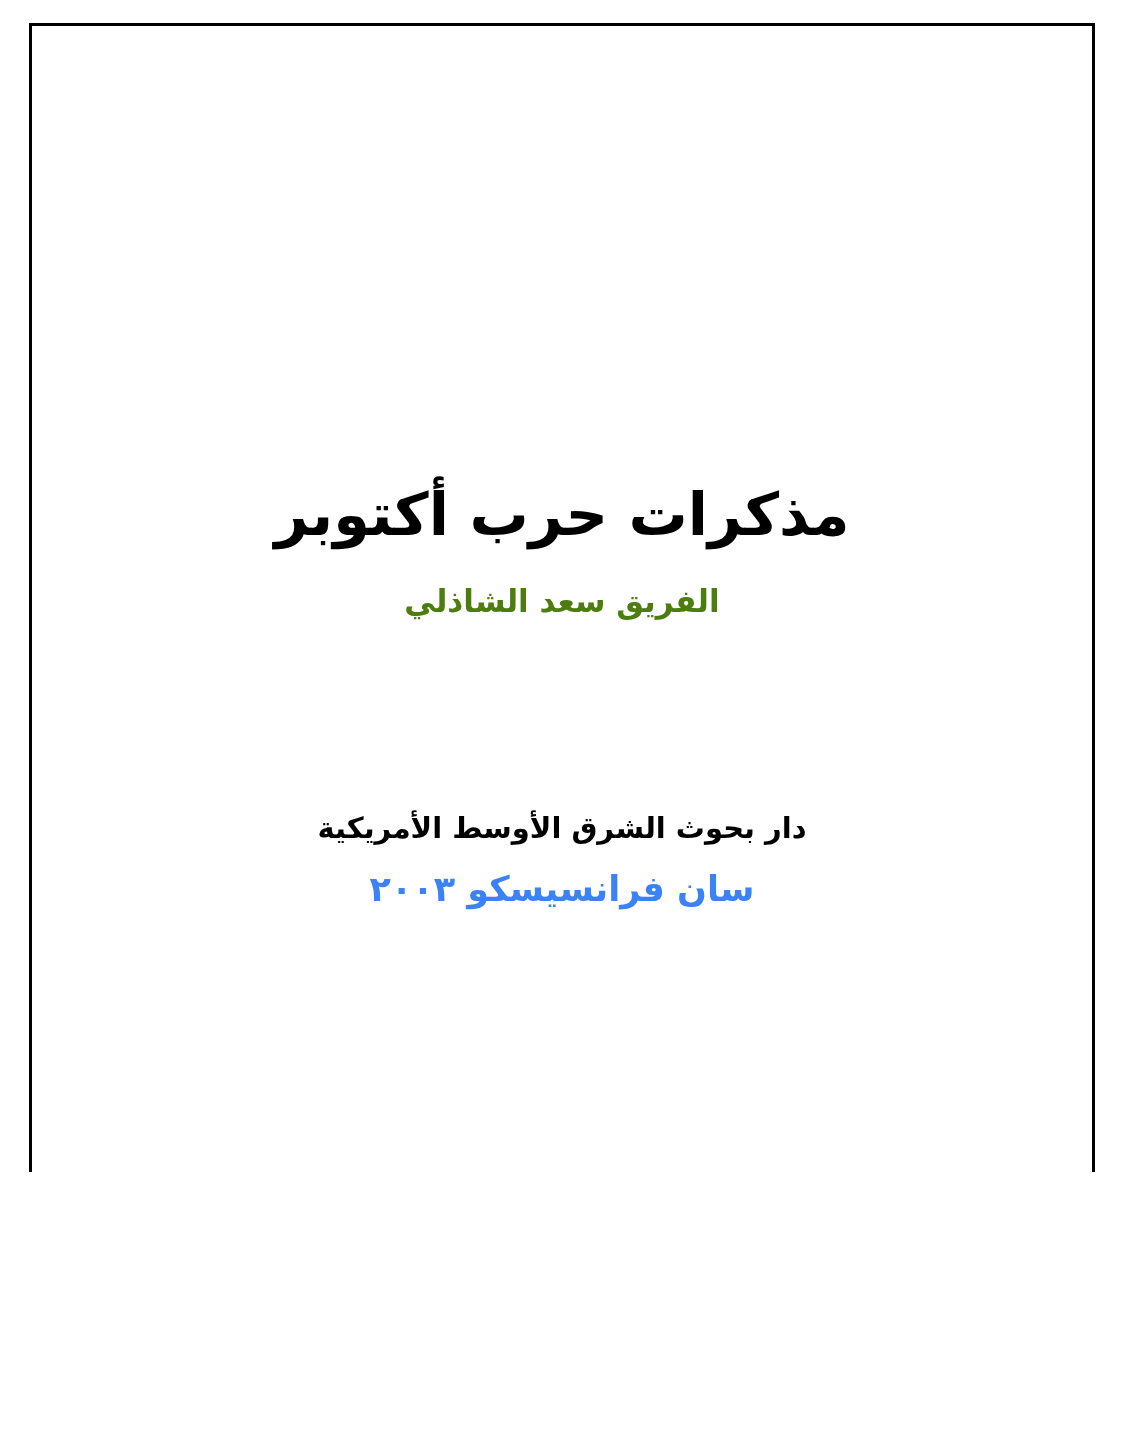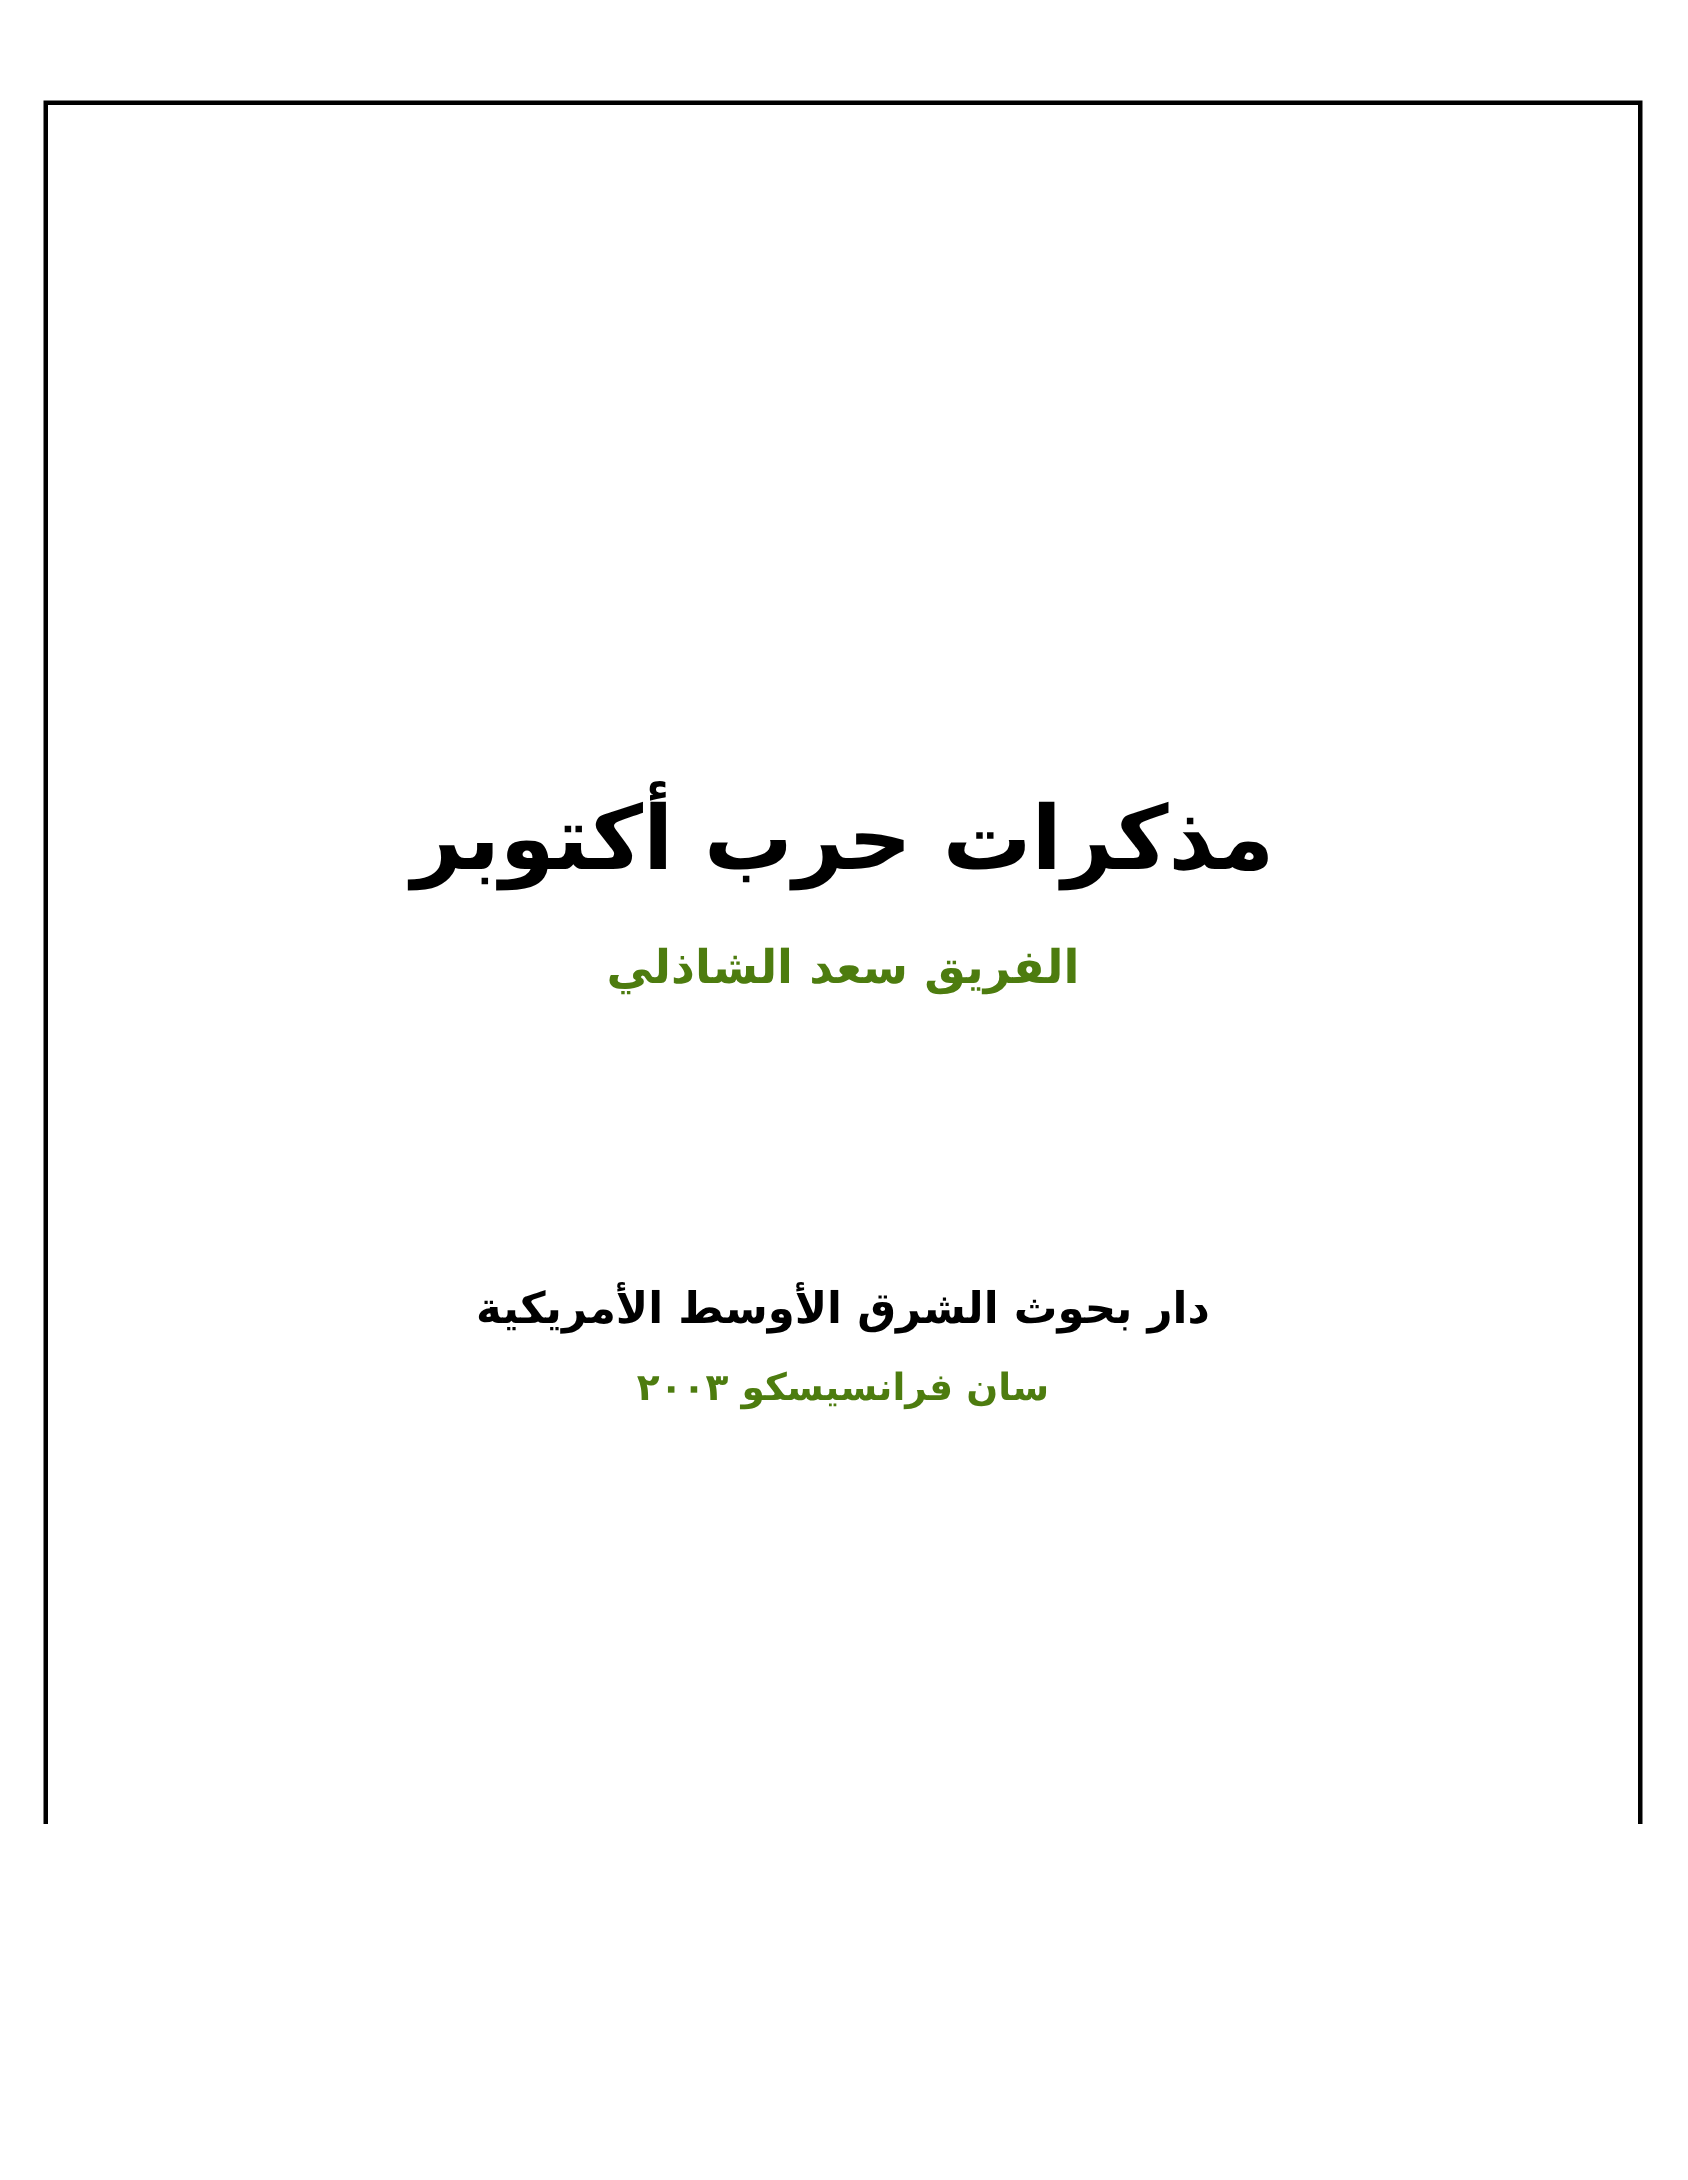--- a/index.html
+++ b/index.html
@@ -9,21 +9,20 @@
     background: #ffffff;
   }
   .page {
     position: relative;
     width: 1125px;
     height: 1172px;
     background: #ffffff;
     box-sizing: border-box;
     overflow: hidden;
     font-family: "DejaVu Sans", sans-serif;
-    margin-top: 44px;
   }
   
   .scan-frame {
     position: absolute;
     left: 29px;
     top: 23px;
     width: 1066px;
     height: 1406px;
     border: 3px solid #000000;
     box-sizing: border-box;
@@ -92,23 +91,23 @@
     font-weight: bold;
     font-size: 29px;
     line-height: 1.6;
     color: #000000;
     margin: 0 0 10px 0;
     direction: rtl;
   }
   .place-year {
     font-family: "DejaVu Sans", sans-serif;
     font-weight: bold;
-    font-size: 25px;
+    font-size: 35px;
     line-height: 1.6;
-    color: #4d7c0f;
+    color: #3b82f6;
     margin: 0;
     direction: rtl;
   }
   .rights-block {
     position: absolute;
     top: 1205px;
     left: 0;
     right: 0;
     text-align: center;
   }

